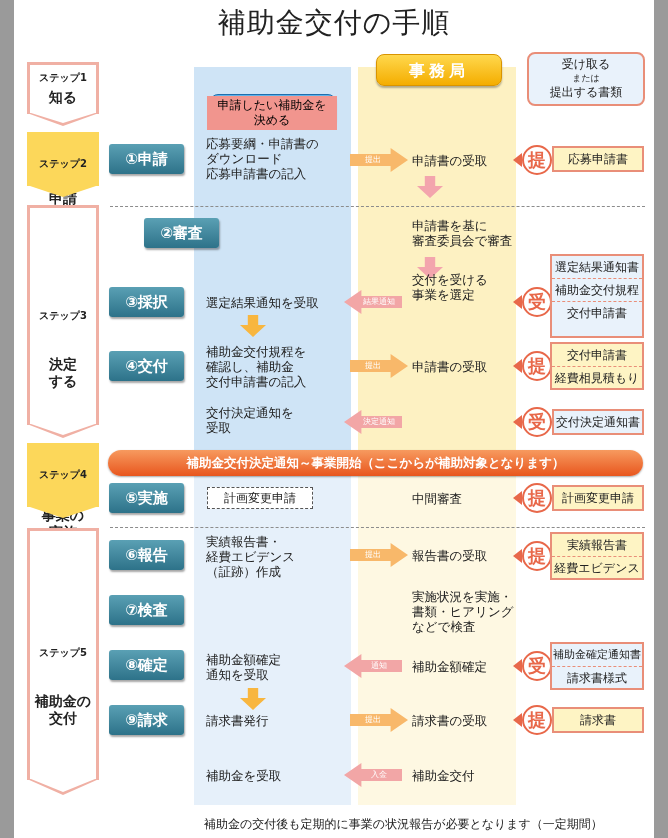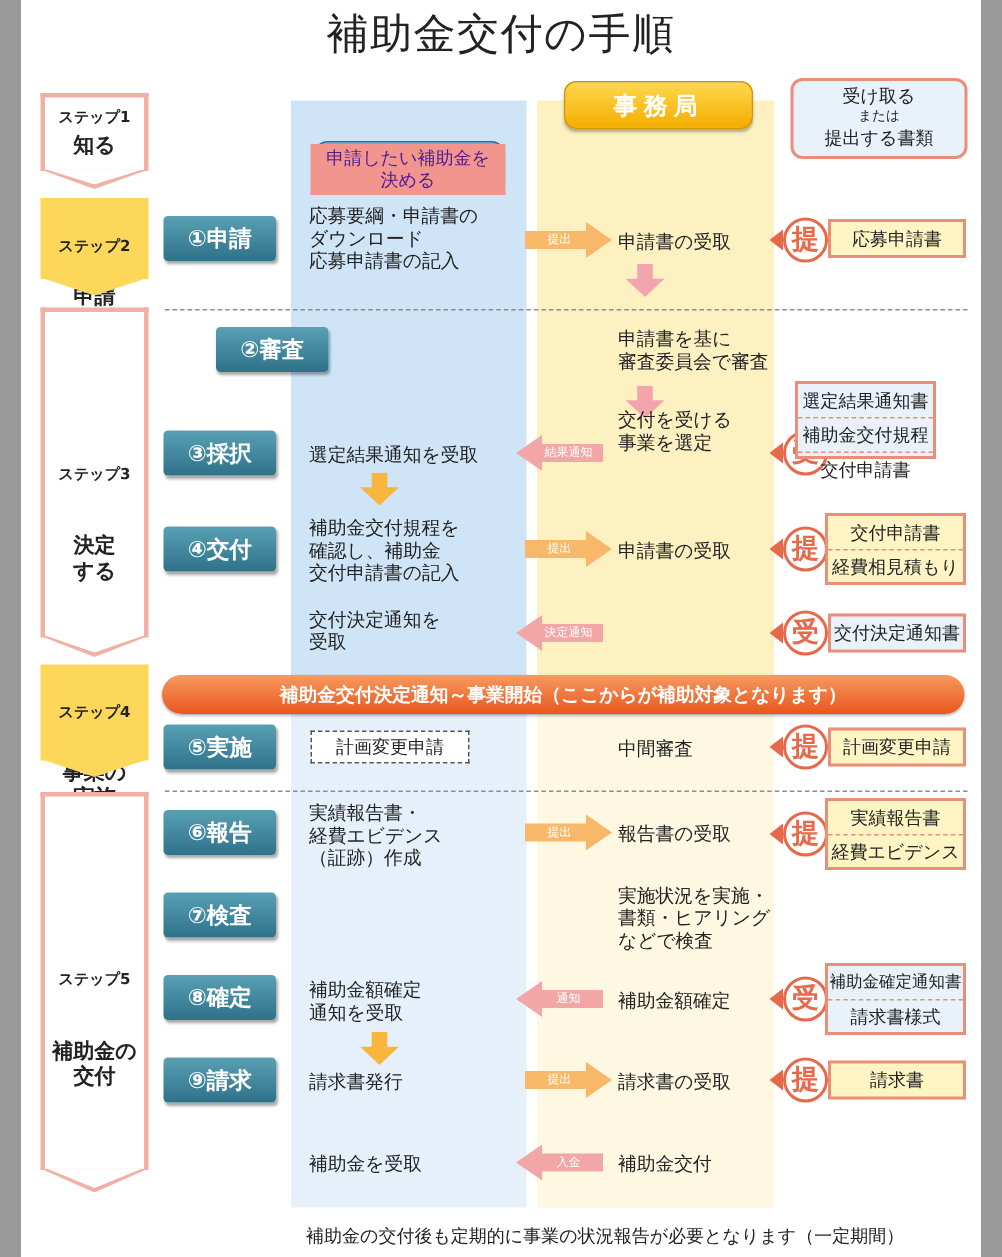--- a/index.html
+++ b/index.html
@@ -13,21 +13,21 @@
   .col-office { background: #fdf1c2; }
   .col-biz-light { background: #e6f0fa; }
   .col-office-light { background: #fef8e2; }
 
   .hdr-btn { height: 32px; border-radius: 8px; color: #fff; font-weight: bold; font-size: 16px; text-align: center; line-height: 32px; letter-spacing: 4px; }
   .hdr-biz { background: linear-gradient(#5fb2ea, #2a87cf); border: 1px solid #1f6fae; box-shadow: 0 2px 2px rgba(0,0,0,0.3); margin-top: 40px; }
   .hdr-office { background: linear-gradient(#ffd84d, #f4ad00); border: 1px solid #d99400; box-shadow: 0 2px 2px rgba(0,0,0,0.3); }
   .hdr-docs { border: 2px solid #e98e78; border-radius: 8px; background: #e9f2fb; text-align: center; font-size: 12px; line-height: 14px; padding-top: 3px; }
   .hdr-docs .small { font-size: 9px; }
 
-  .decide-box { background: #f1958e; color: #4c1d95; font-size: 12px; text-align: center; line-height: 15px; padding-top: 2px; }
+  .decide-box { background: #f1958e; color: #000000; font-size: 12px; text-align: center; line-height: 15px; padding-top: 2px; }
 
   
   .step { text-align: center; font-weight: bold; }
   .step .sub { font-size: 10px; display: block; }
   .step .main { font-size: 14px; display: block; line-height: 17px; }
   .step-outline { border: 3px solid #f0b0a4; border-bottom: none; background: #fff; }
   .step-yellow { background: #fcd75a; }
 
   .action { width: 75px; height: 30px; border-radius: 3px; background: linear-gradient(#5aa0b4, #2d7289); color: #fff; font-size: 15px; font-weight: bold; text-align: center; line-height: 30px; box-shadow: 1px 2px 2px rgba(0,0,0,0.35); }
 
@@ -133,21 +133,21 @@
   <div class="abs down-pink" style="left:403px; top:257px;"></div>
 
   <div class="abs action" style="left:95px; top:287px;">③採択</div>
   <div class="abs txt" style="left:192px; top:295px;">選定結果通知を受取</div>
   <div class="abs down-orange" style="left:226px; top:315px;"></div>
   <div class="abs arrow-l" style="left:330px; top:290px; width:58px;">結果通知</div>
   <div class="abs txt" style="left:398px; top:272px; white-space:pre-line;">交付を受ける
 事業を選定</div>
   <div class="abs stamp-tip" style="left:499px; top:295px;"></div>
   <div class="abs stamp" style="left:508px; top:287px;">受</div>
-  <div class="abs doc-receive" style="left:516px; top:254px; width:94px; height:52px;">
+  <div class="abs doc-receive" style="left:536px; top:254px; width:94px; height:84px;">
     <div class="doc-line" style="height:23px; line-height:22px;">選定結果通知書</div>
     <div class="doc-line" style="height:23px; line-height:22px;">補助金交付規程</div>
     <div style="height:22px; line-height:22px;">交付申請書</div>
   </div>
 
   <div class="abs action" style="left:95px; top:351px;">④交付</div>
   <div class="abs txt" style="left:192px; top:344px; white-space:pre-line;">補助金交付規程を
 確認し、補助金
 交付申請書の記入</div>
   <div class="abs arrow-r" style="left:336px; top:354px; width:58px;">提出</div>

